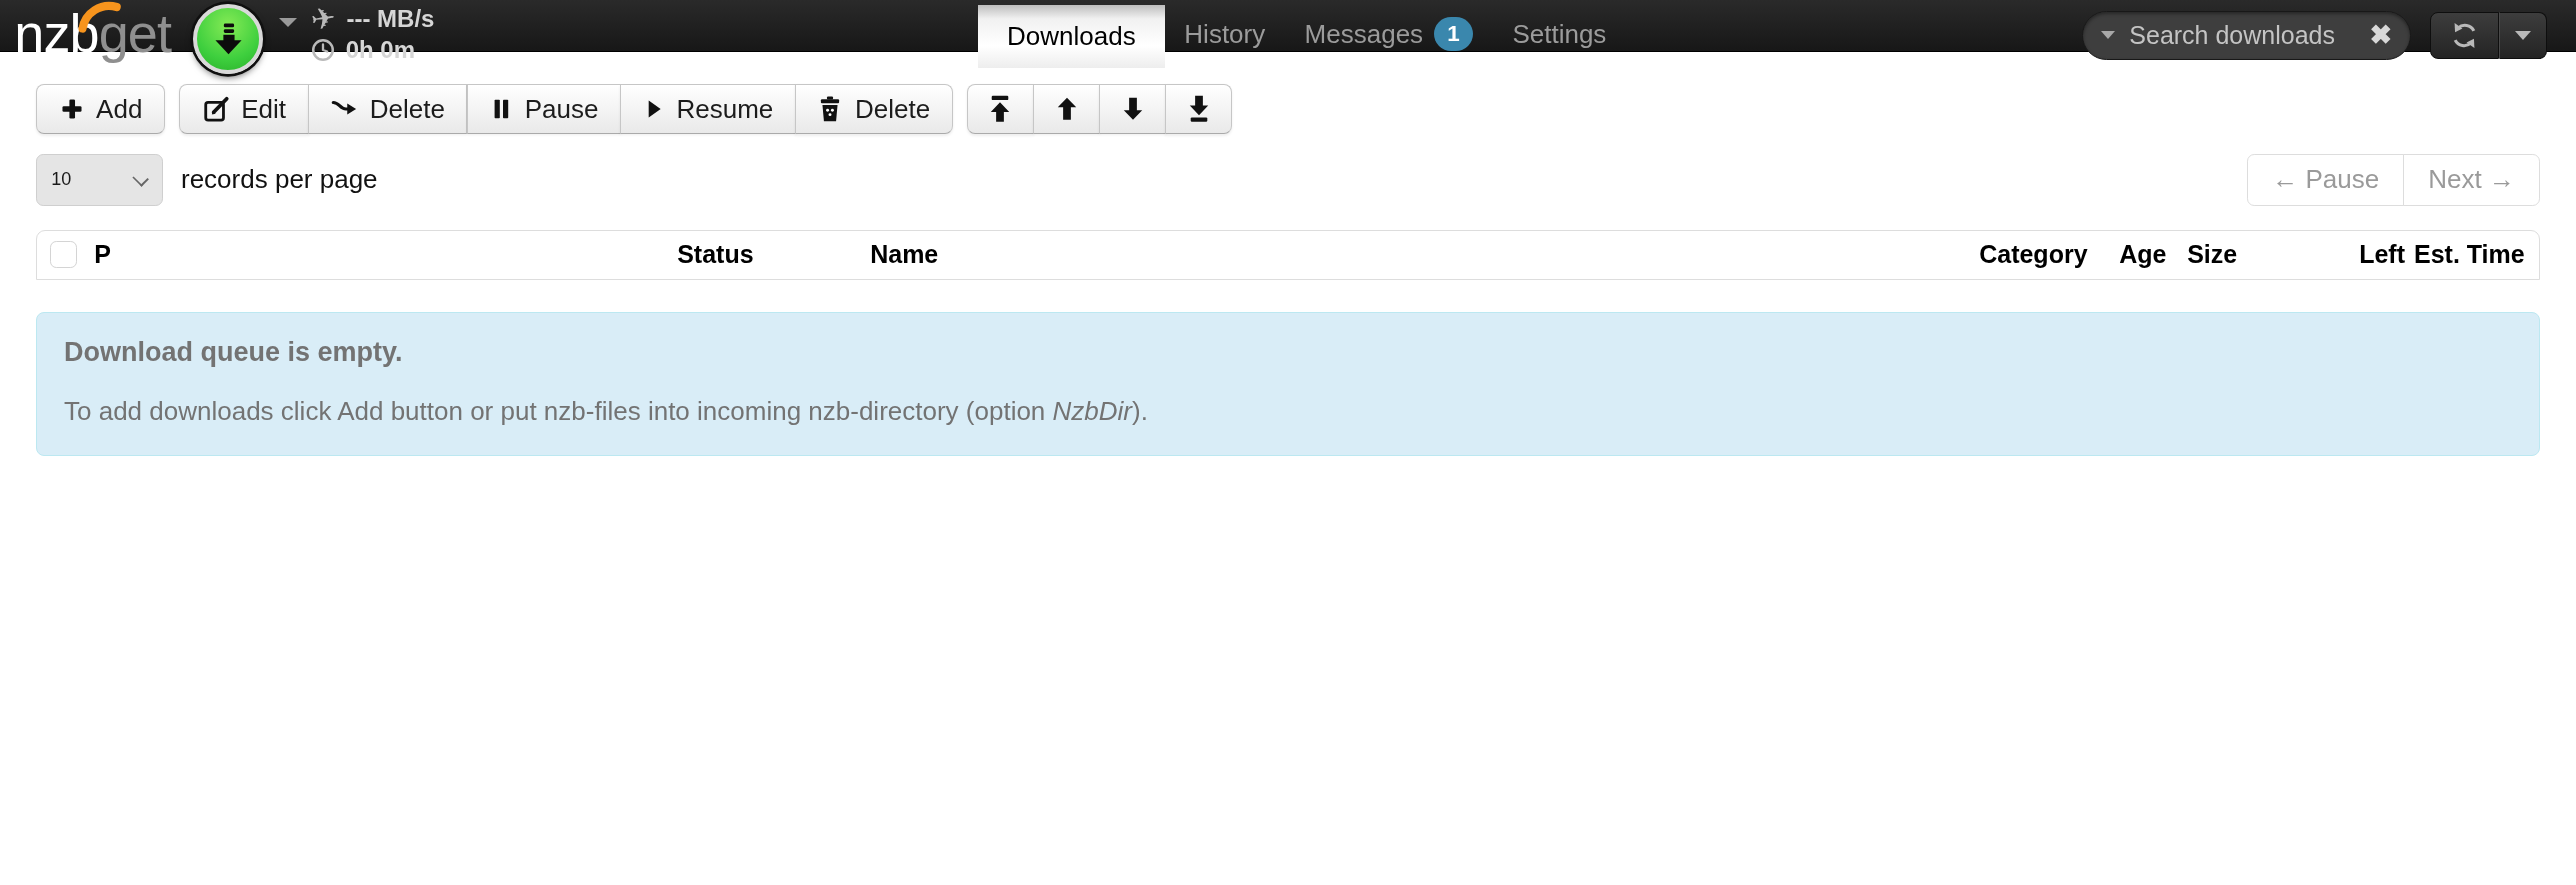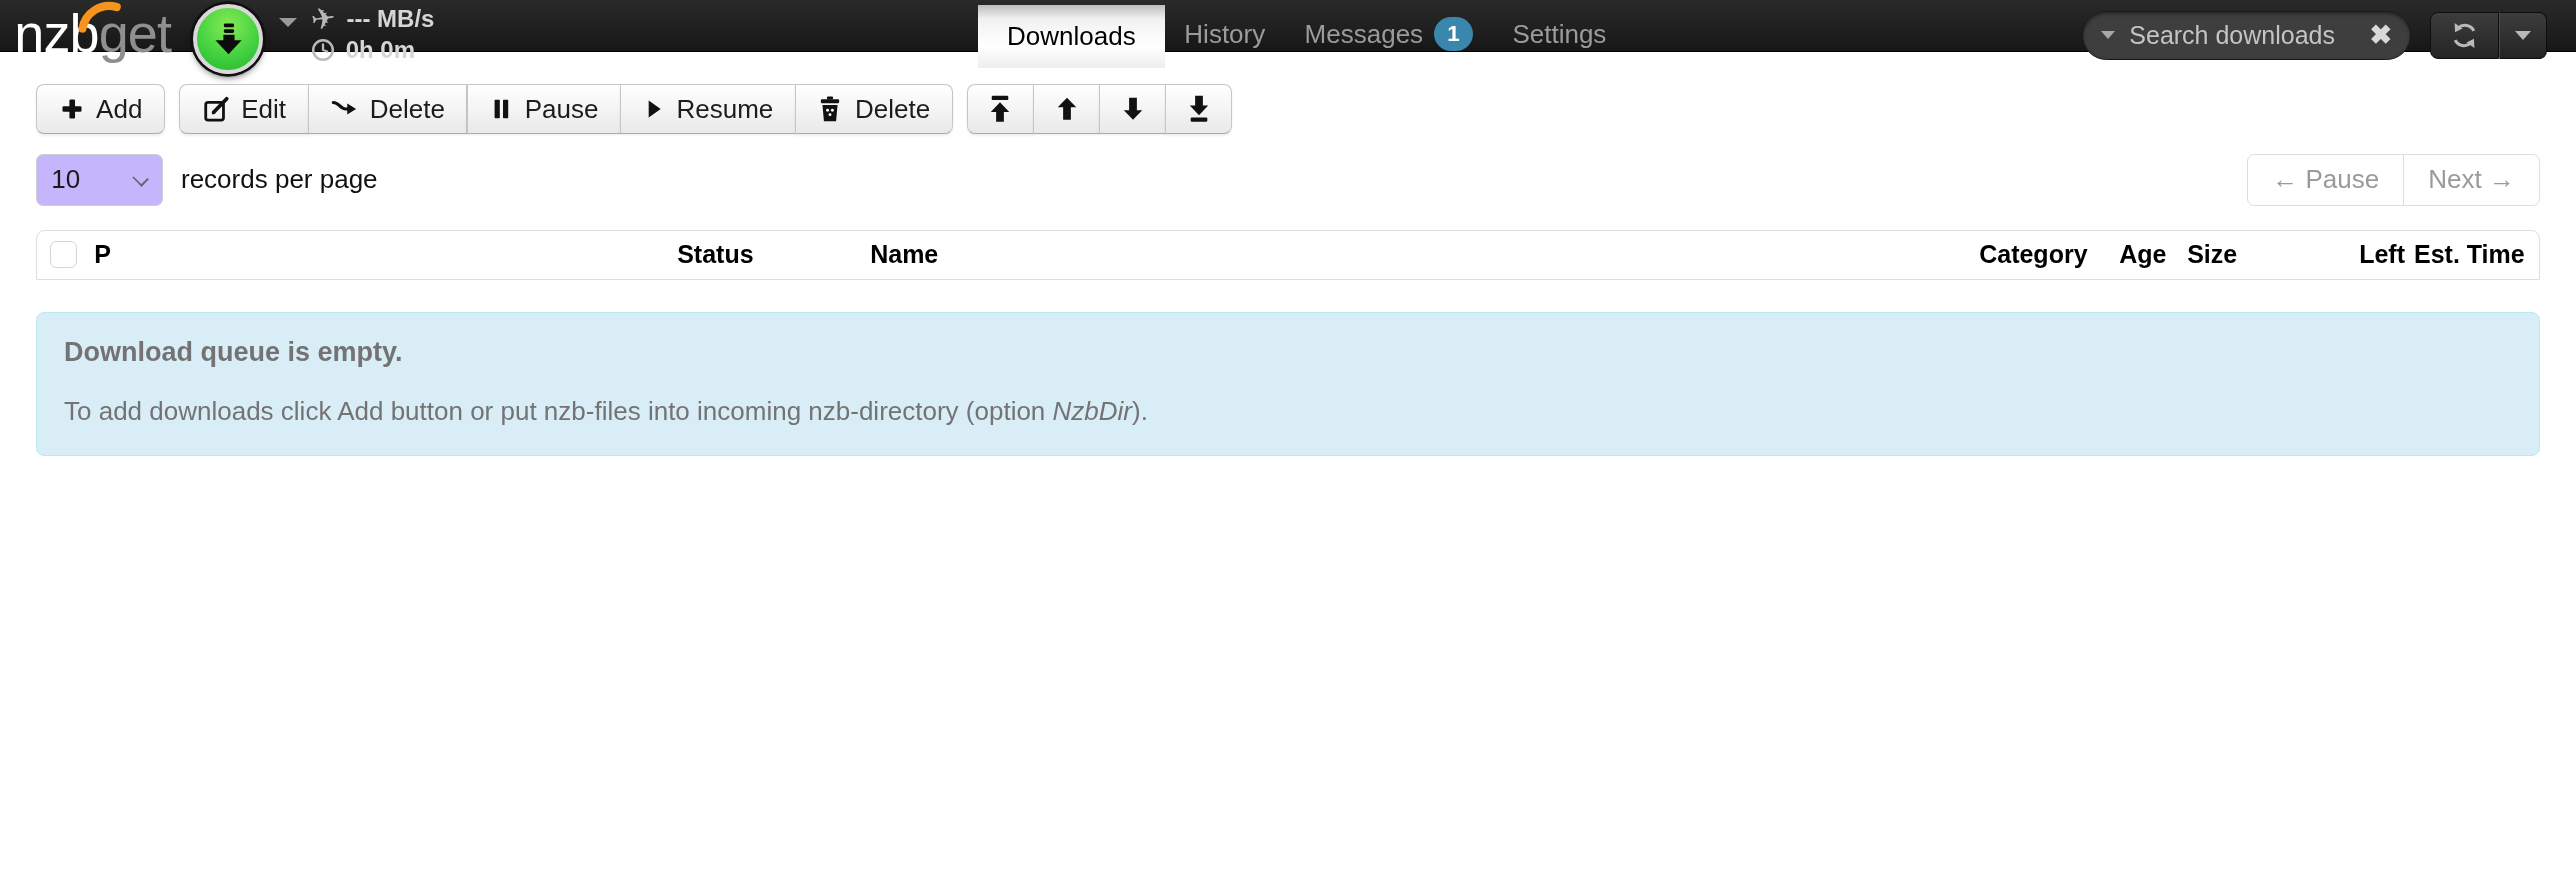--- a/index.html
+++ b/index.html
@@ -79,23 +79,23 @@
          box-shadow:inset 0 0.9px 0 rgba(255,255,255,.9), 0 1.8px 2.7px rgba(0,0,0,.07);
          cursor:pointer; white-space:nowrap; }
   .btn-group { display:inline-flex; }
   .btn-group .btn { border-radius:0; margin-left:-0.9px; }
   .btn-group .btn:first-child { border-radius:8px 0 0 8px; margin-left:0; }
   .btn-group .btn:last-child { border-radius:0 8px 8px 0; }
   .btn.icon-only { width:67px; padding:0; justify-content:center; }
   .btn svg { flex:0 0 auto; }
 
   .controls { margin-top:19.7px; display:flex; align-items:center; }
-  .fake-select { width:127px; height:52px; background:#c4b5fd; border:1.8px solid #cfcfcf;
+  .fake-select { width:127px; height:52px; background:#e5e5e5; border:1.8px solid #cfcfcf;
                  border-radius:7.2px; display:flex; align-items:center; padding:0 14.3px;
-                 font-size:26px; color:#1a1a1a; cursor:pointer; position:relative; }
+                 font-size:18px; color:#1a1a1a; cursor:pointer; position:relative; }
   .fake-select .chev { position:absolute; right:14.3px; top:17px; width:13.4px; height:13.4px;
                        border-right:2.7px solid #666; border-bottom:2.7px solid #666;
                        transform:rotate(45deg) scaleY(.8); }
   .records-label { margin-left:18px; font-size:26px; color:#111; }
   .pager { margin-left:auto; display:inline-flex; }
   .pager .pbtn { height:52px; padding:0 24px; background:#fff; border:0.9px solid #ddd;
                  color:#9a9a9a; font-size:26px; display:flex; align-items:center;
                  cursor:pointer; }
   .pager .pbtn.prev { border-radius:7.2px 0 0 7.2px; }
   .pager .pbtn.next { border-radius:0 7.2px 7.2px 0; margin-left:-0.9px; }

